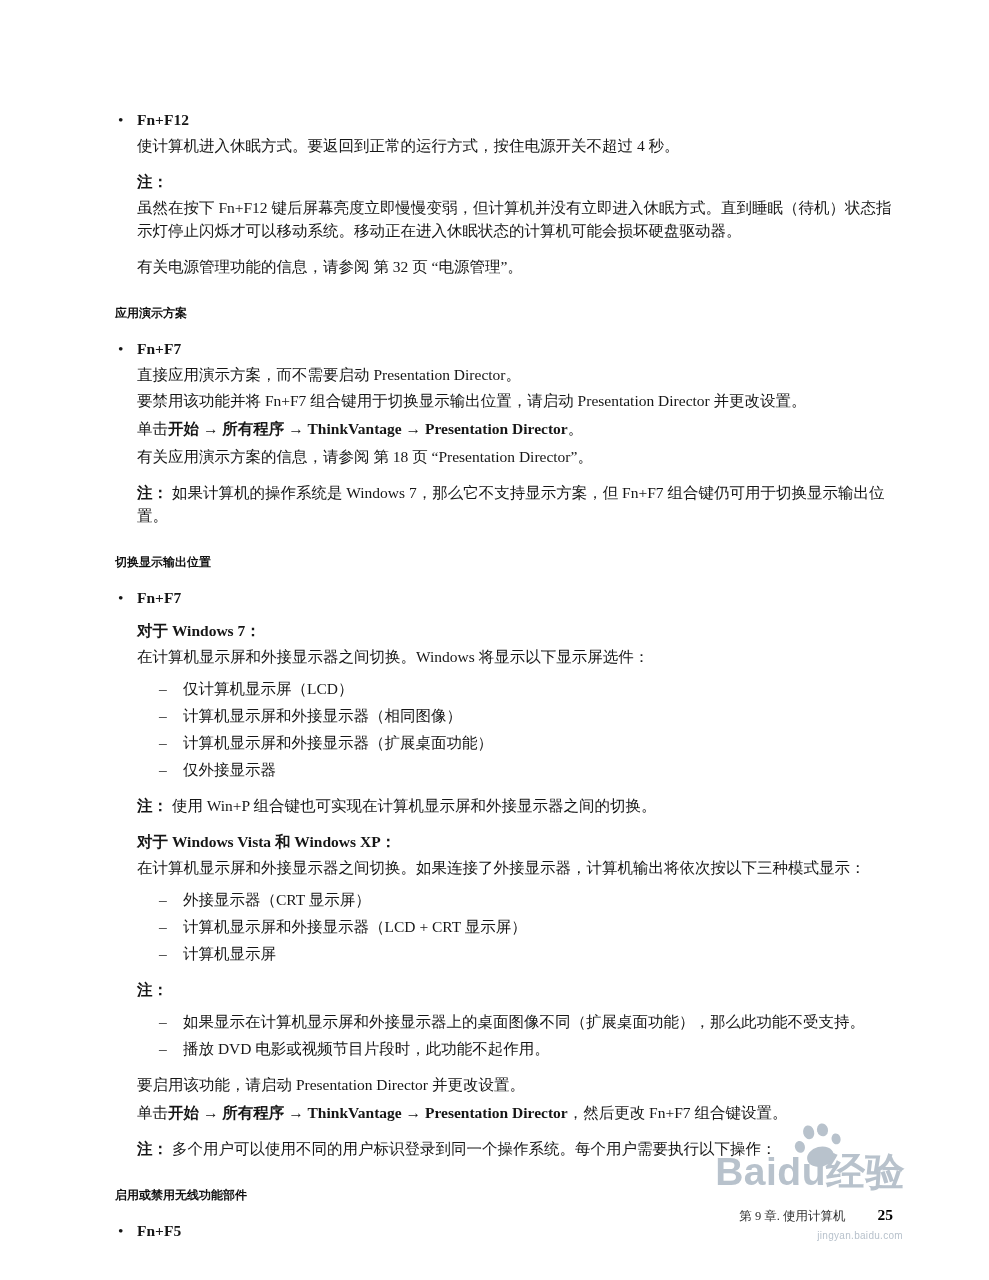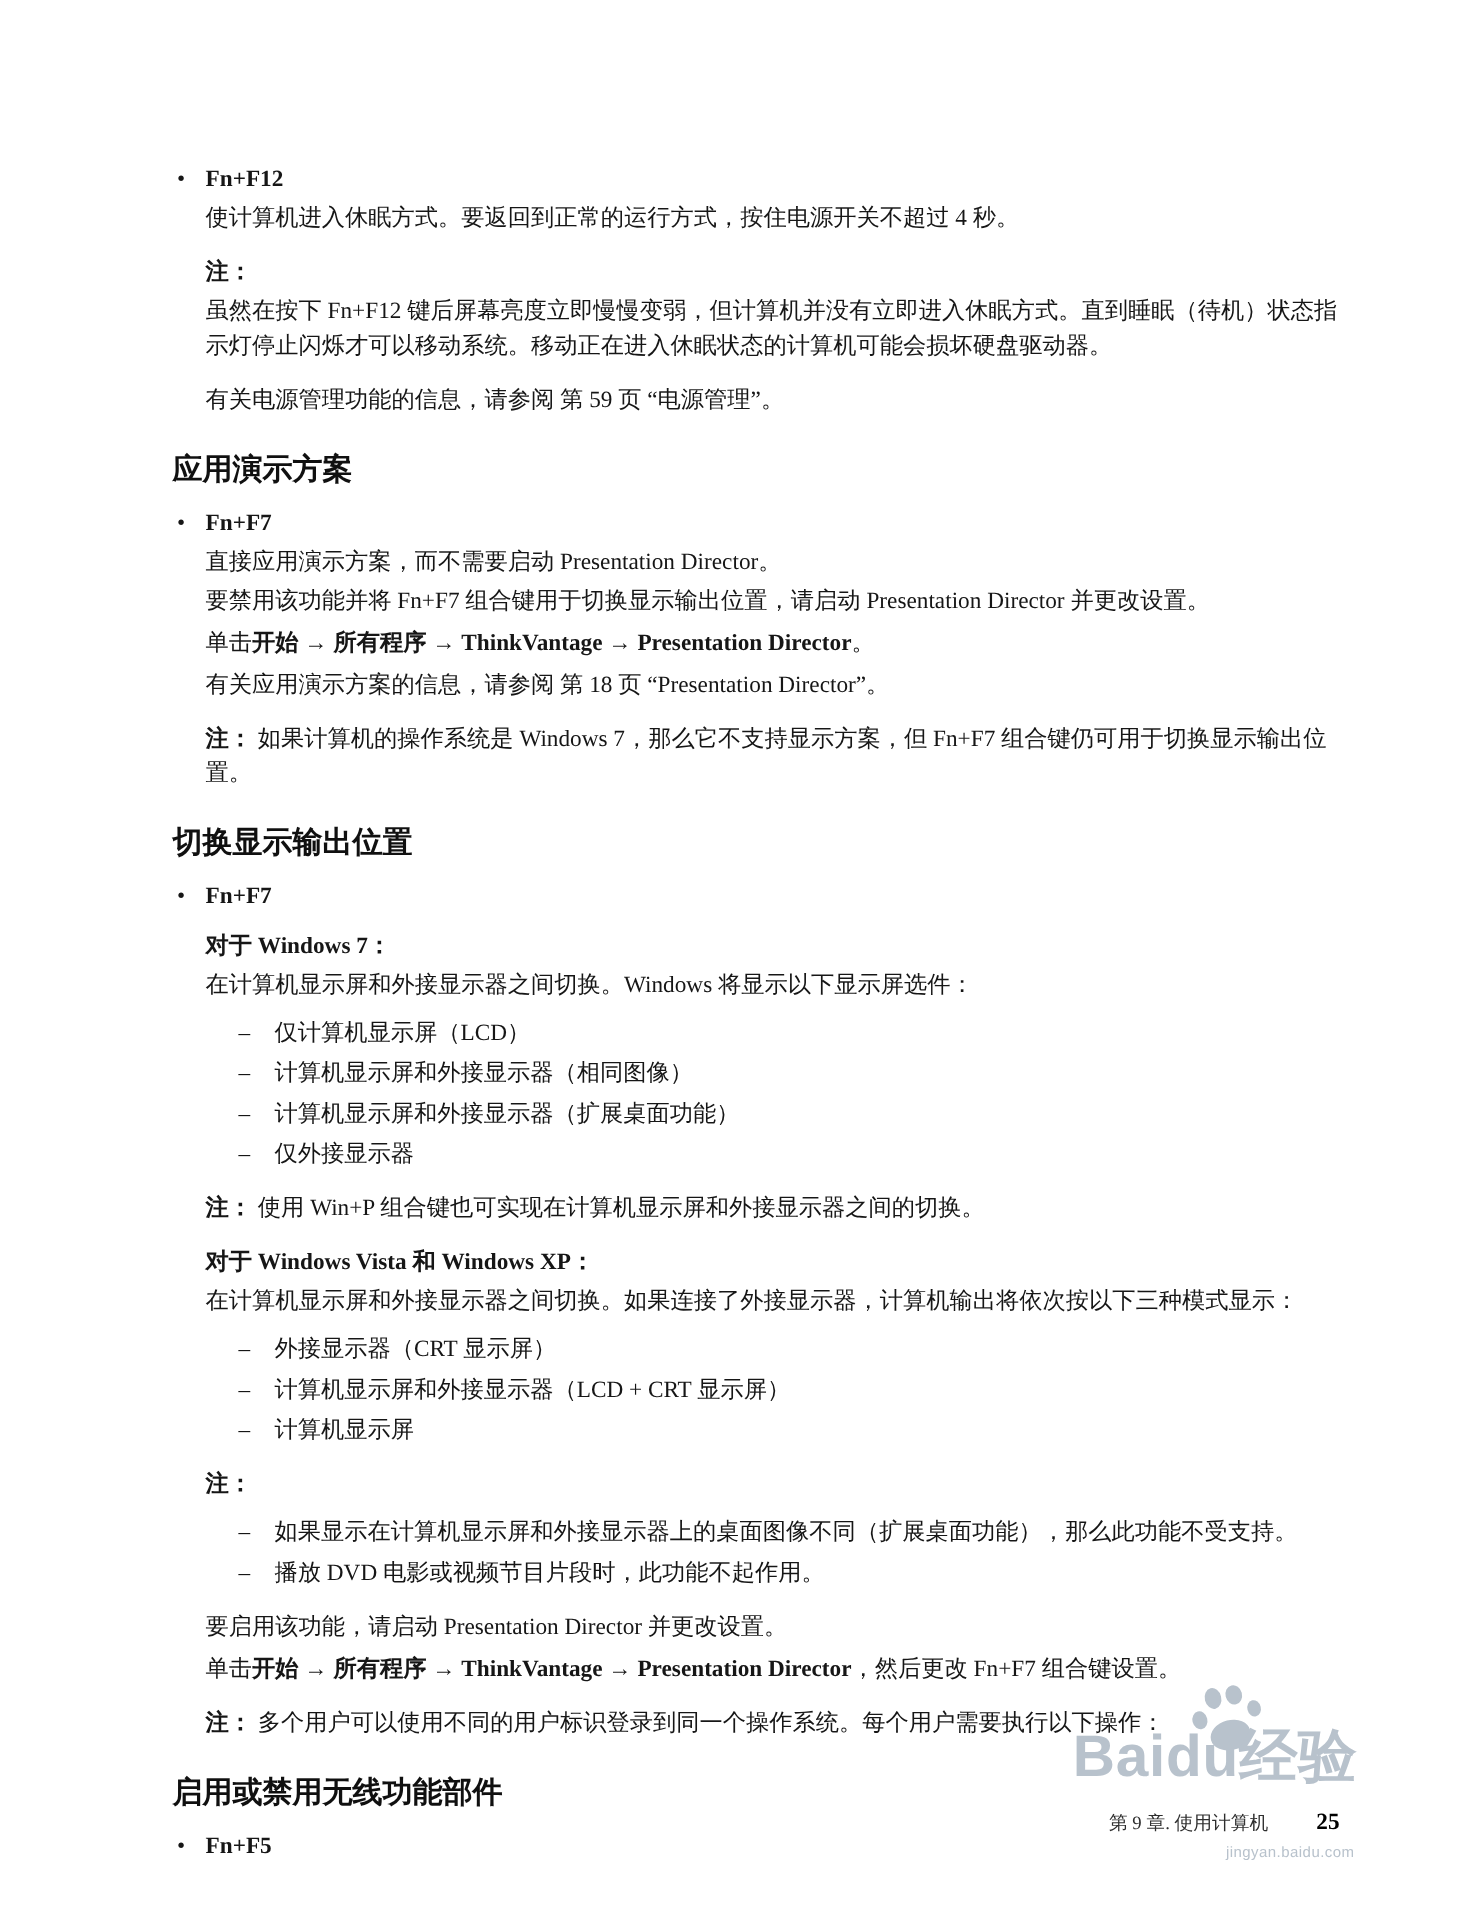--- a/index.html
+++ b/index.html
@@ -33,21 +33,21 @@
   .hotkey { font-weight: bold; margin-bottom: 3px; }
   .para { margin: 3px 0; }
   .click-line { margin: 5px 0; }
 
   .note-block { margin: 13px 0; }
   .note-line { margin: 13px 0; }
   .indent-first { text-indent: 24px; }
 
   .section-heading {
     font-family: "Liberation Sans", "DejaVu Sans", sans-serif;
-    font-size: 20px;
+    font-size: 12px;
     font-weight: bold;
     color: #101010;
     margin: 24px 0 12px;
   }
 
   .os-label { font-weight: bold; margin: 10px 0 3px; }
 
   .dash-group { margin: 9px 0; }
   .dash-item { position: relative; padding-left: 46px; margin: 4px 0; }
   .dash-item::before { content: "–"; position: absolute; left: 22px; top: 0; }
@@ -93,21 +93,21 @@
 
   <div class="content">
 
     <div class="bullet-item">
       <div class="hotkey">Fn+F12</div>
       <p class="para">使计算机进入休眠方式。要返回到正常的运行方式，按住电源开关不超过 4 秒。</p>
       <div class="note-block">
         <div class="b">注：</div>
         <p class="para">虽然在按下 Fn+F12 键后屏幕亮度立即慢慢变弱，但计算机并没有立即进入休眠方式。直到睡眠（待机）状态指示灯停止闪烁才可以移动系统。移动正在进入休眠状态的计算机可能会损坏硬盘驱动器。</p>
       </div>
-      <p class="para">有关电源管理功能的信息，请参阅 第 59 页 “电源管理”。</p>
+      <p class="para">有关电源管理功能的信息，请参阅 第 32 页 “电源管理”。</p>
     </div>
 
     <div class="section-heading">应用演示方案</div>
 
     <div class="bullet-item">
       <div class="hotkey">Fn+F7</div>
       <p class="para">直接应用演示方案，而不需要启动 Presentation Director。</p>
       <p class="para">要禁用该功能并将 Fn+F7 组合键用于切换显示输出位置，请启动 Presentation Director 并更改设置。</p>
       <p class="para click-line"><span>单击</span><span class="b">开始 → 所有程序 → ThinkVantage → Presentation Director</span><span>。</span></p>
       <p class="para">有关应用演示方案的信息，请参阅 第 18 页 “Presentation Director”。</p>

